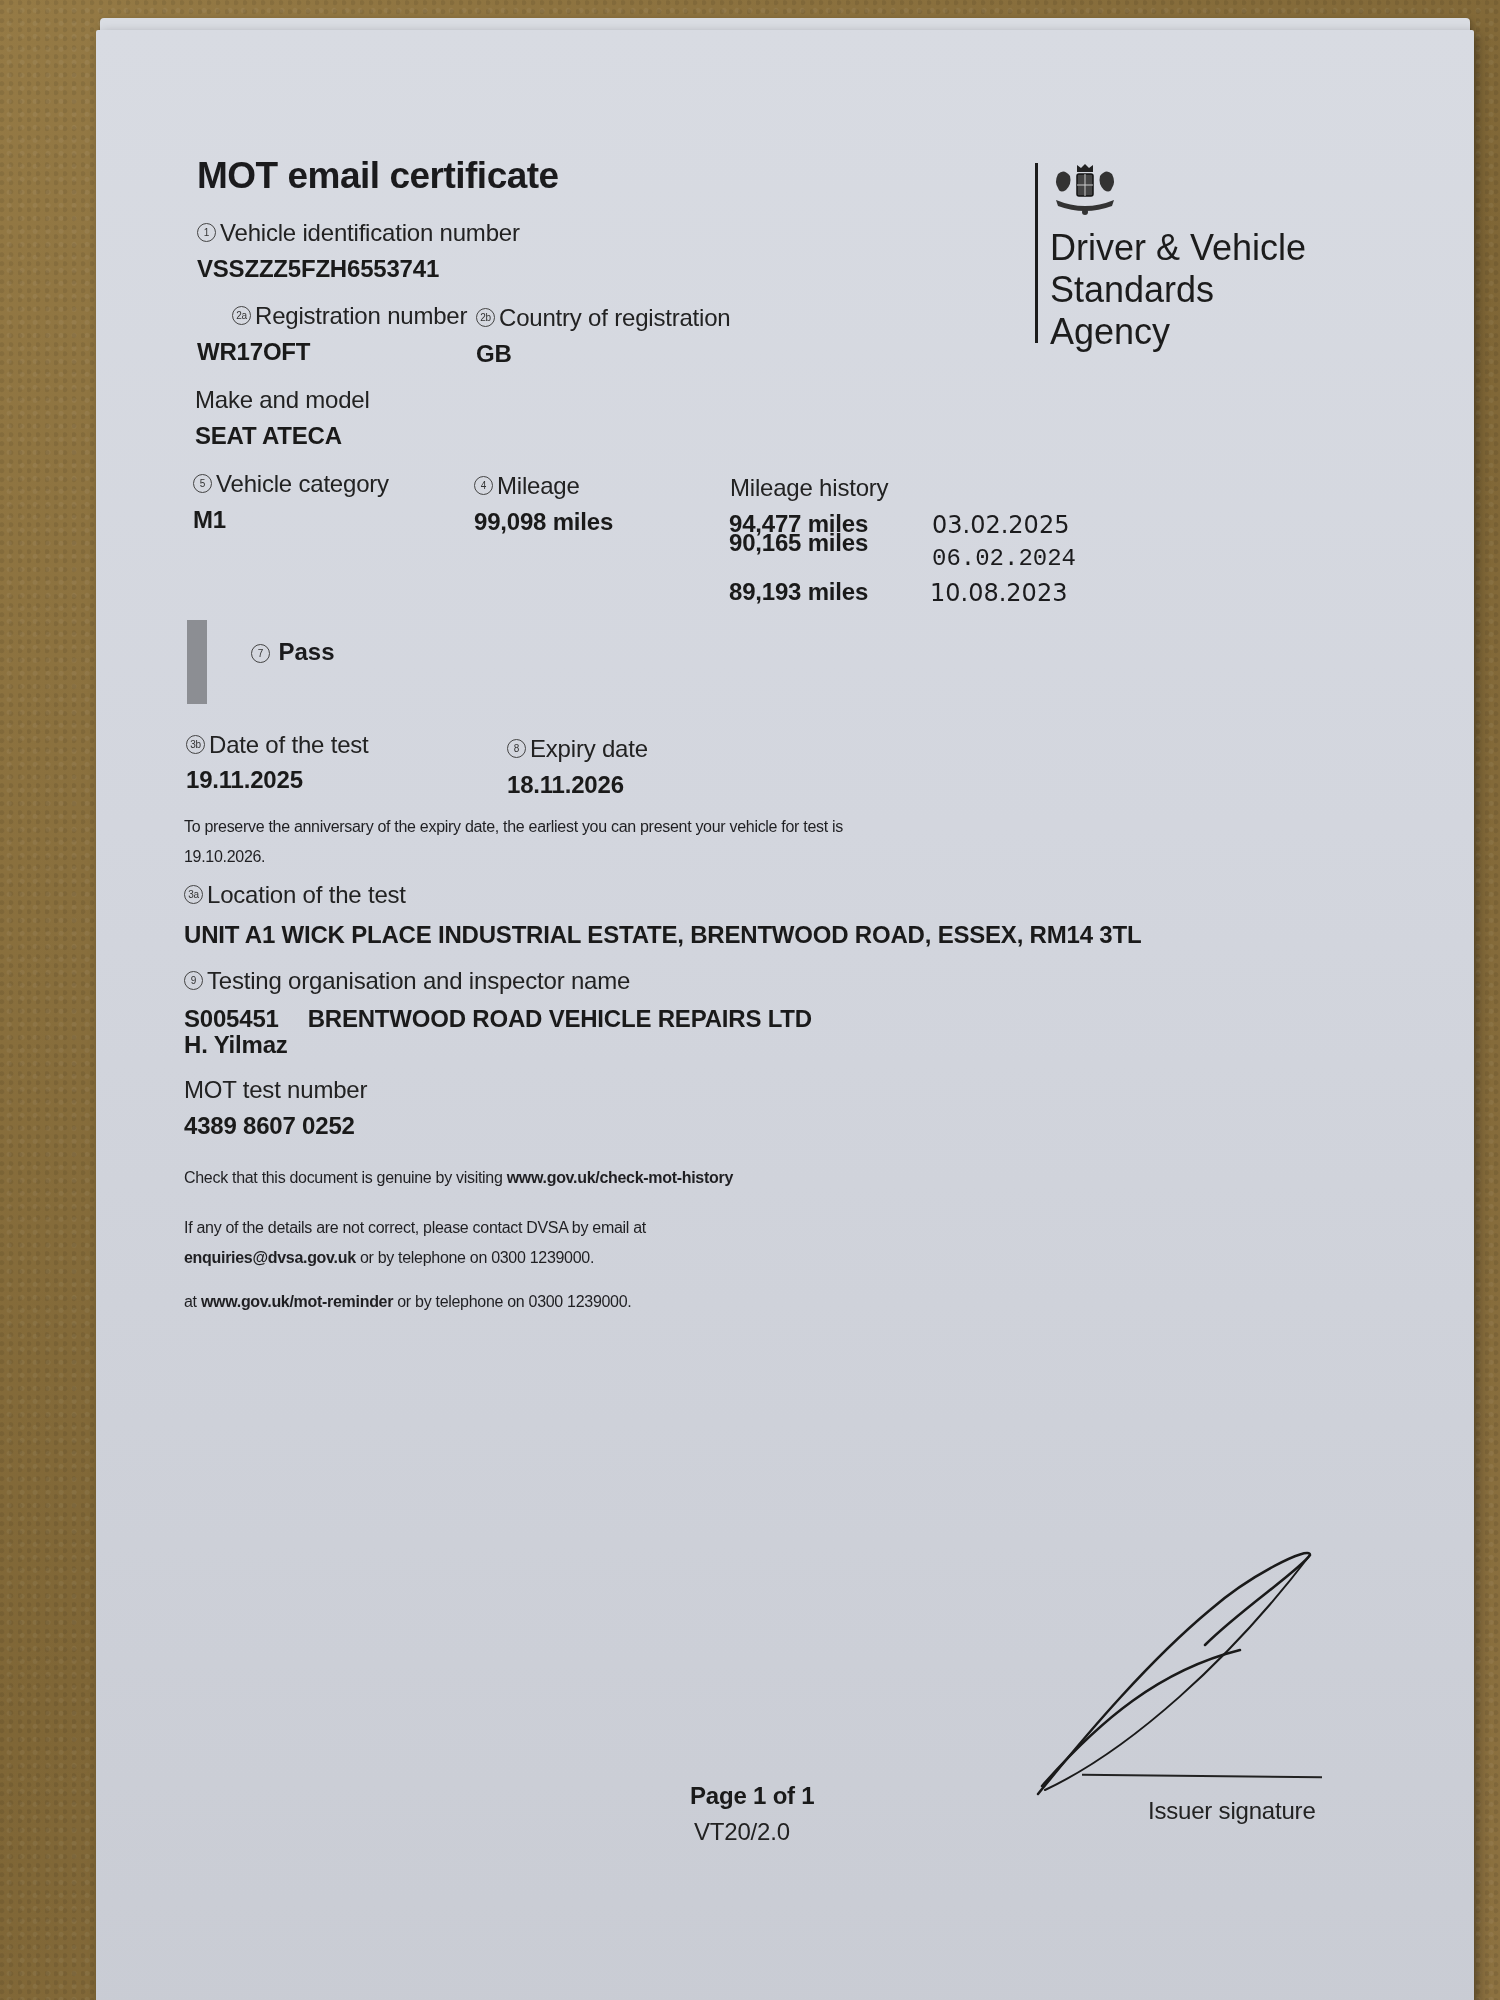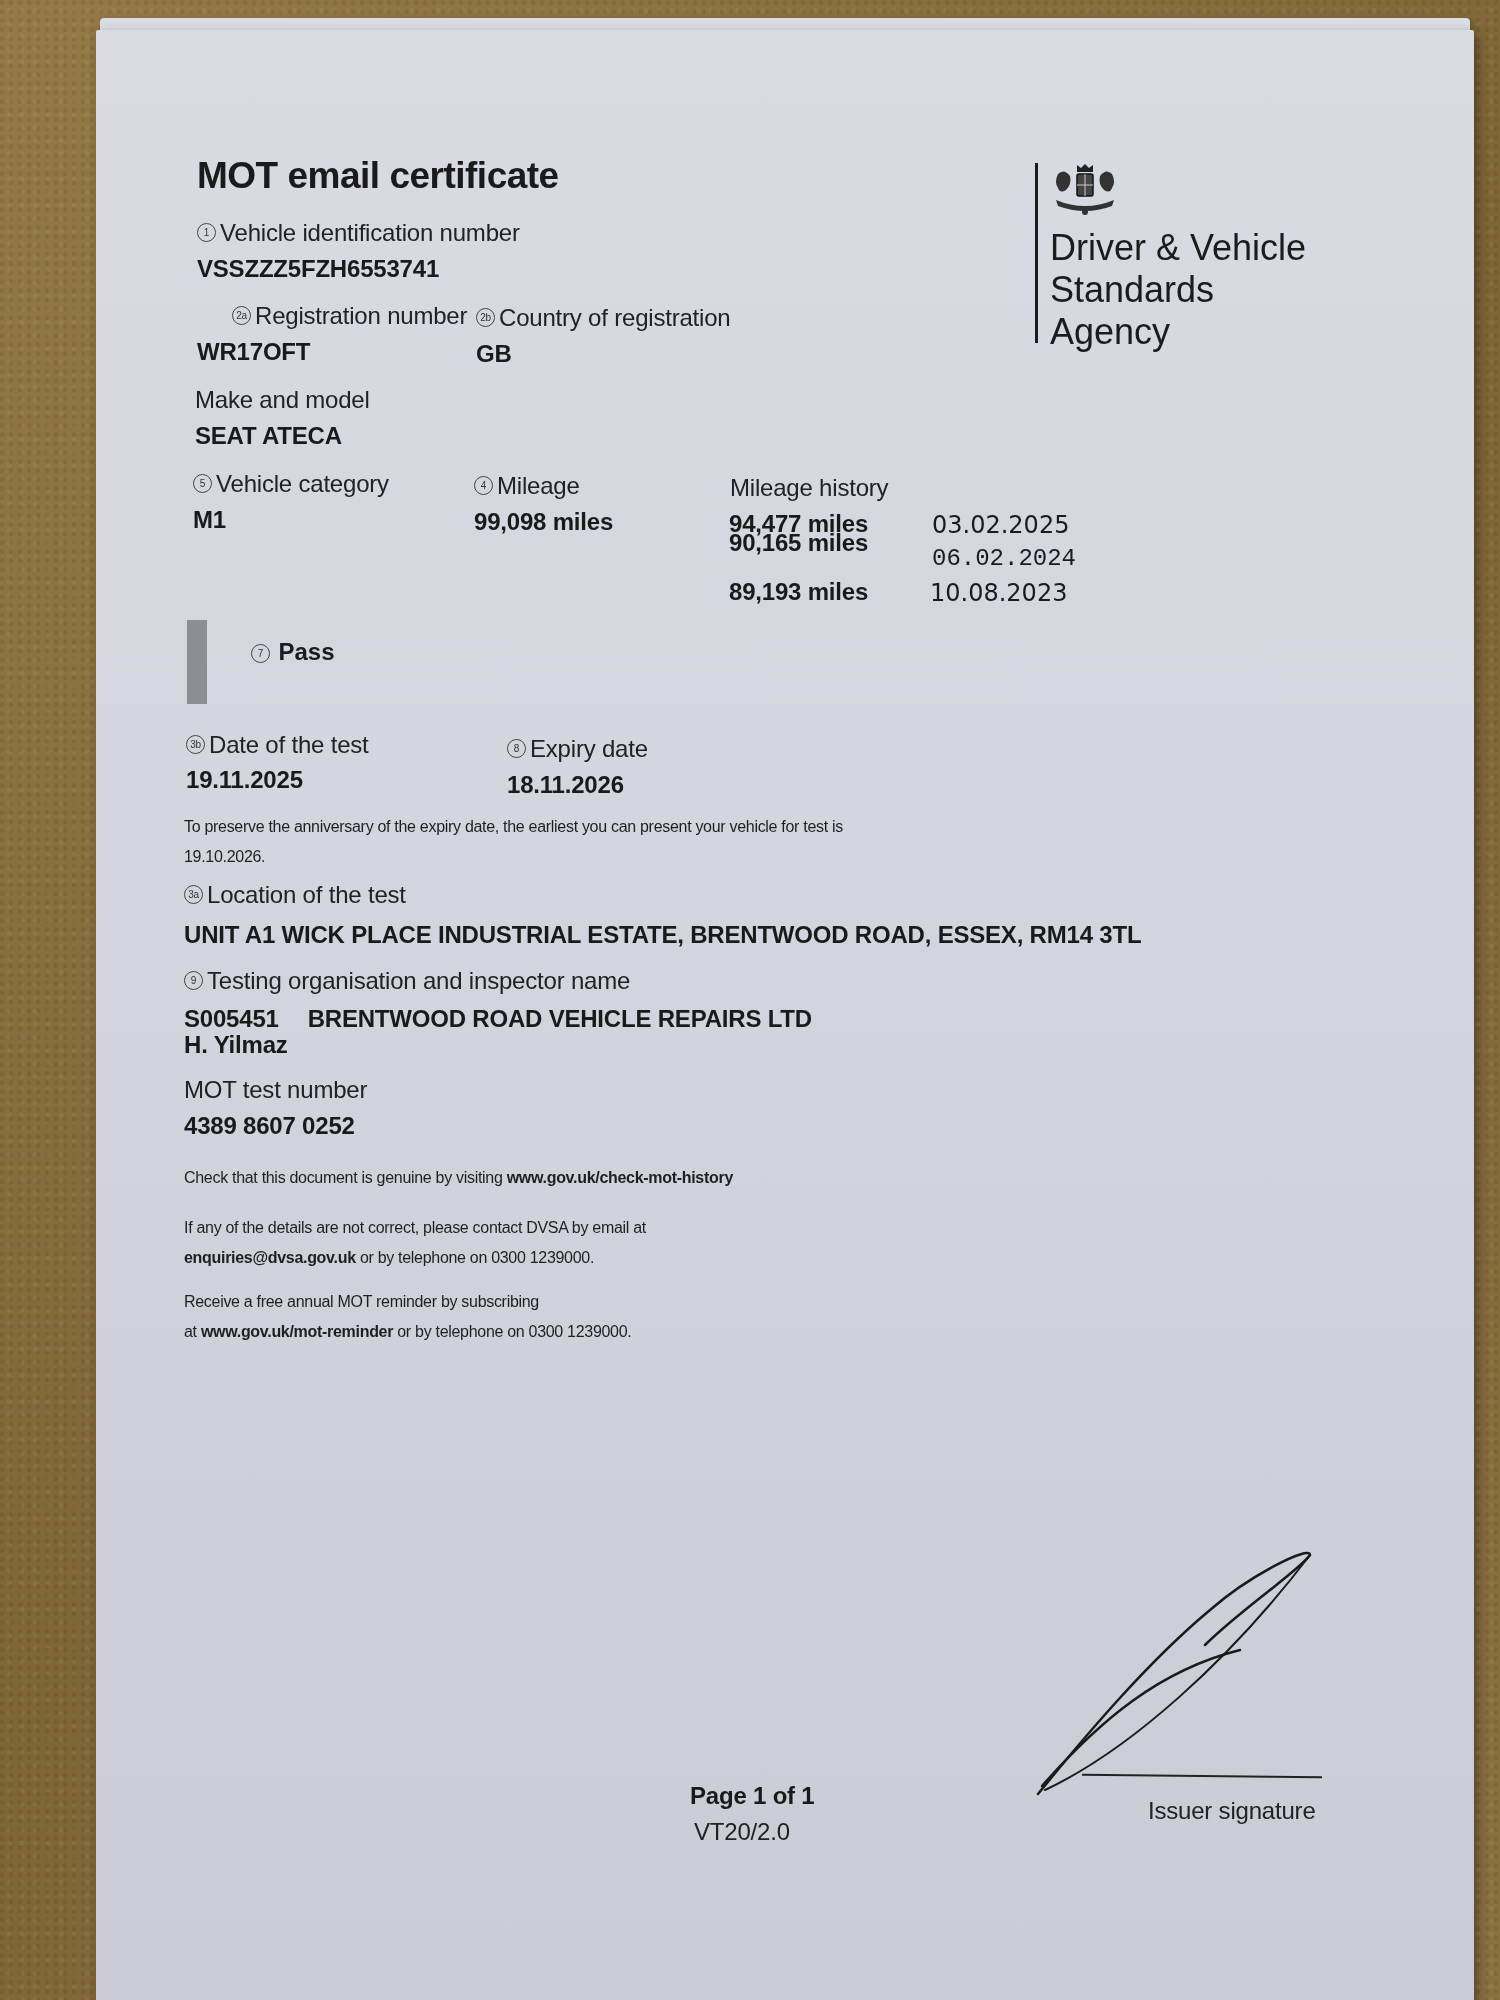--- a/index.html
+++ b/index.html
@@ -152,21 +152,20 @@
 <div class="abs value" style="left:184px; top:1112px;">4389 8607 0252</div>
 
 <div class="abs para" style="left:184px; top:1163px;">
   <span>Check that this document is genuine by visiting </span><b>www.gov.uk/check-mot-history</b>
 </div>
 <div class="abs para" style="left:184px; top:1213px;">
   <div>If any of the details are not correct, please contact DVSA by email at</div>
   <div><b>enquiries@dvsa.gov.uk</b><span> or by telephone on 0300 1239000.</span></div>
 </div>
 <div class="abs para" style="left:184px; top:1287px;">
-  <div>Receive a free annual MOT reminder by subscribing</div>
   <div><span>at </span><b>www.gov.uk/mot-reminder</b><span> or by telephone on 0300 1239000.</span></div>
 </div>
 
 <div class="abs" style="left:1030px; top:1550px;">
   <svg width="300" height="260" viewBox="0 0 300 260">
     <path d="M8 244 C 60 180, 120 110, 180 60 C 220 25, 280 -5, 280 5 C 270 20, 210 60, 175 95" fill="none" stroke="#1a1a1a" stroke-width="2.5" stroke-linecap="round"></path>
     <path d="M12 236 C 70 170, 130 120, 210 100" fill="none" stroke="#1a1a1a" stroke-width="2.5" stroke-linecap="round"></path>
     <path d="M280 5 C 200 110, 100 200, 15 240" fill="none" stroke="#1a1a1a" stroke-width="2" stroke-linecap="round"></path>
   </svg>
 </div>

